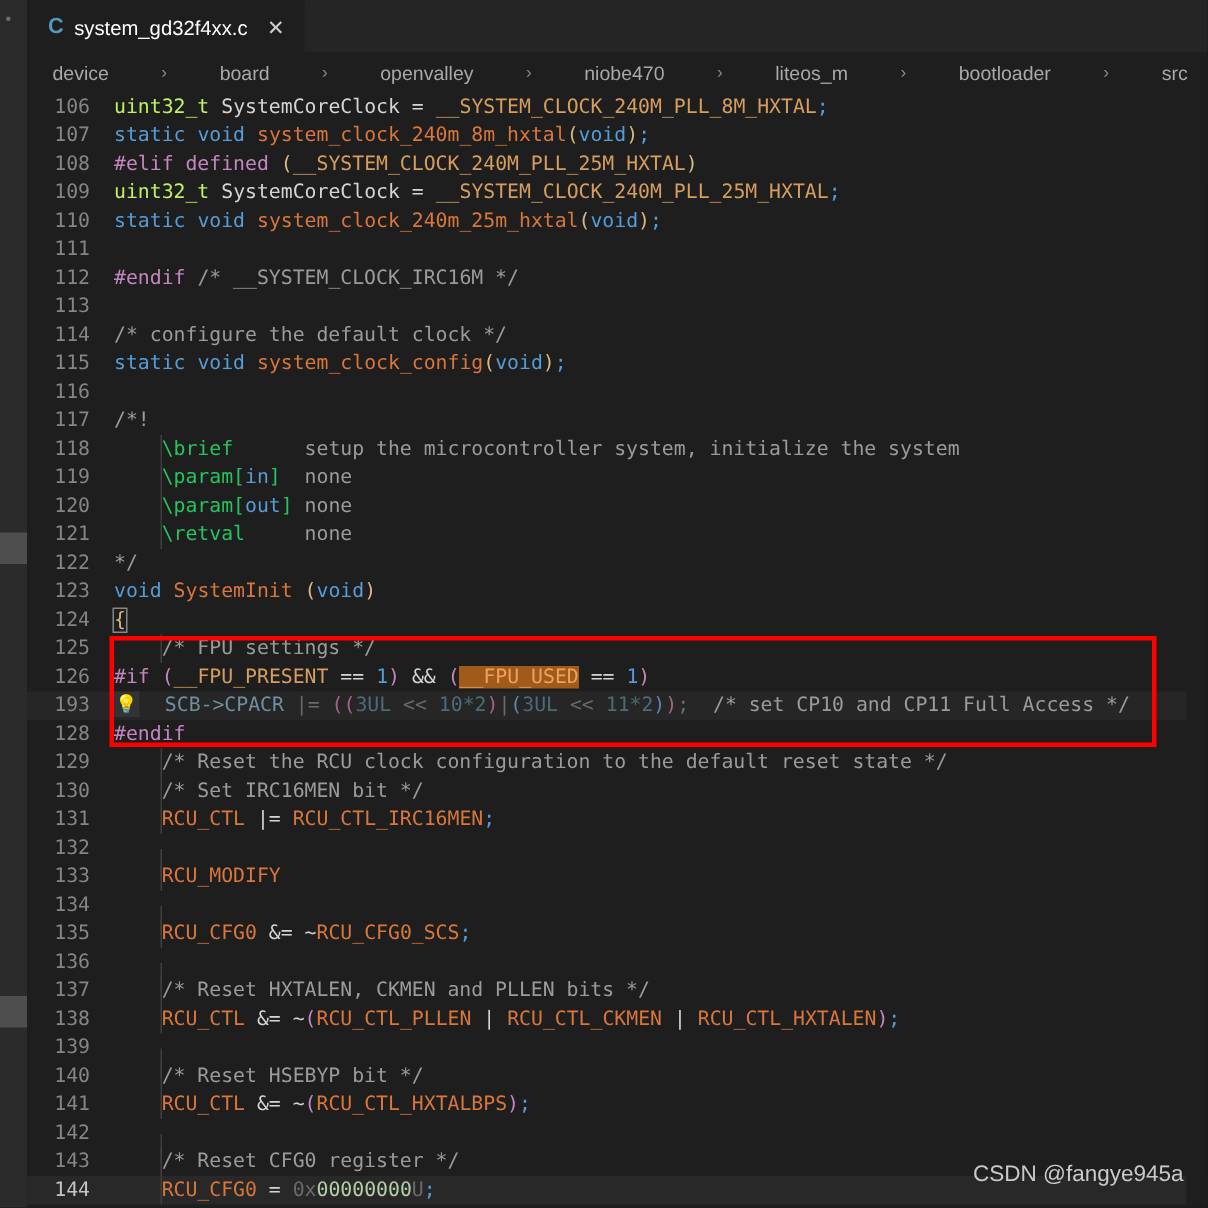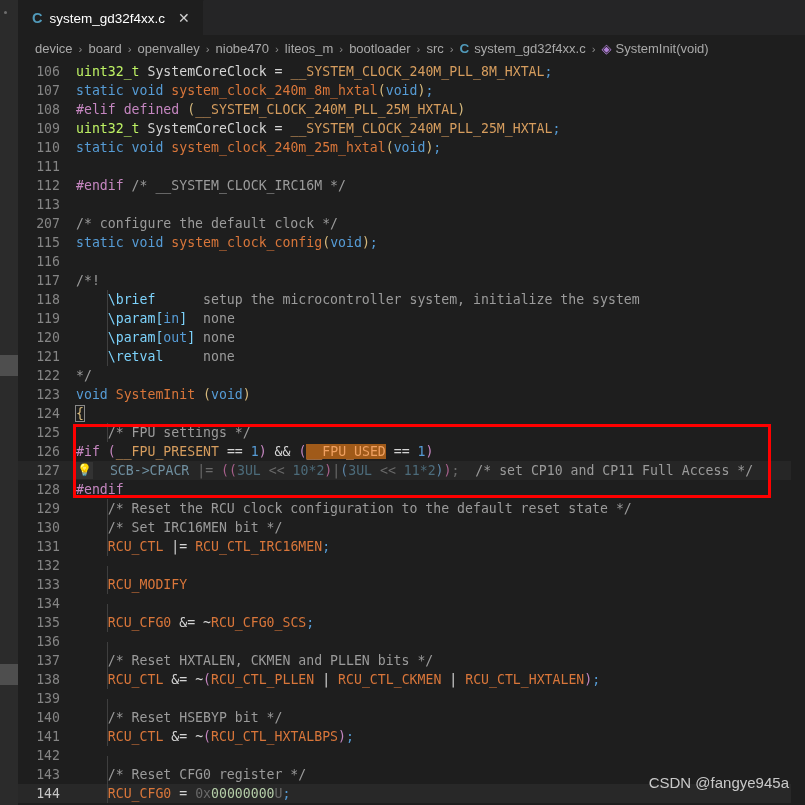--- a/index.html
+++ b/index.html
@@ -100,20 +100,21 @@
     background: #1e1e1e;
     display: flex;
     align-items: center;
     padding-left: 17px;
     color: #a9a9a9;
     font-family: "Liberation Sans", sans-serif;
     font-size: 13px;
     white-space: nowrap;
     overflow: hidden;
     z-index: 3;
+    gap: 29px;
   }
   .crumb { cursor: pointer; }
   .crumb-sep {
     margin: 0 6px;
     color: #8a8a8a;
     font-size: 11.5px;
   }
   .crumb-icon-c {
     color: #519aba;
     font-weight: 700;
@@ -180,21 +181,21 @@
   .type    { color: #bef264; }
   .cmt     { color: #9b9b9b; }
   .pp      { color: #c586c0; }
   .macro   { color: #d69d5e; }
   .ident   { color: #d4d4d4; }
   .num     { color: #b5cea8; }
   .paren1  { color: #d7ba7d; }
   .paren2  { color: #c586c0; }
   .paren3  { color: #569cd6; }
   .op      { color: #d4d4d4; }
-  .doctag  { color: #7dd3fc; }
+  .doctag  { color: #22c55e; }
   .docparam{ color: #569cd6; }
   .reg     { color: #d9763a; }
   .semi    { color: #569cd6; }
   .dimline { color: #6a6a6a; }
   .dim-ident { color: #6f8fa0; }
   .dim-num { color: #4c6b7a; }
   .dim-paren-a { color: #a8608c; }
   .dim-paren-b { color: #5d86a8; }
   .sel-hl {
     background: #a05a19;
@@ -338,21 +339,21 @@
         <span class="ln">112</span>
         <span class="code"><span class="pp">#endif</span> <span class="cmt">/* __SYSTEM_CLOCK_IRC16M */</span></span>
       </div>
 
       <div class="row">
         <span class="ln">113</span>
         <span class="code"></span>
       </div>
 
       <div class="row">
-        <span class="ln">207</span>
+        <span class="ln">114</span>
         <span class="code"><span class="cmt">/* configure the default clock */</span></span>
       </div>
 
       <div class="row">
         <span class="ln">115</span>
         <span class="code"><span class="kw">static</span> <span class="kw">void</span> <span class="reg">system_clock_config</span><span class="paren1">(</span><span class="kw">void</span><span class="paren1">)</span><span class="semi">;</span></span>
       </div>
 
       <div class="row">
         <span class="ln">116</span>
@@ -403,21 +404,21 @@
         <span class="ln">125</span>
         <span class="code"><span class="guide" style="left:31px"></span><span class="cmt">    /* FPU settings */</span></span>
       </div>
 
       <div class="row">
         <span class="ln">126</span>
         <span class="code"><span class="pp">#if</span> <span class="paren2">(</span><span class="macro">__FPU_PRESENT</span> <span class="op">==</span> <span class="paren3">1</span><span class="paren2">)</span> <span class="op">&amp;&amp;</span> <span class="paren2">(</span><span class="sel-hl">__FPU_USED</span> <span class="op">==</span> <span class="paren3">1</span><span class="paren2">)</span></span>
       </div>
 
       <div class="row dim">
-        <span class="ln">127</span>
+        <span class="ln">193</span>
         <span class="code"><span class="bulb">💡</span><span class="dim-ident">  SCB-&gt;CPACR </span><span class="dimline">|= </span><span class="dim-paren-a">((</span><span class="dim-num">3UL</span> <span class="dimline">&lt;&lt;</span> <span class="dim-num">10*2</span><span class="dim-paren-a">)</span><span class="dimline">|</span><span class="dim-paren-b">(</span><span class="dim-num">3UL</span> <span class="dimline">&lt;&lt;</span> <span class="dim-num">11*2</span><span class="dim-paren-b">)</span><span class="dim-paren-a">)</span><span class="dimline">;  </span><span class="cmt">/* set CP10 and CP11 Full Access */</span></span>
       </div>
 
       <div class="row">
         <span class="ln">128</span>
         <span class="code"><span class="pp">#endif</span></span>
       </div>
 
       <div class="row">
         <span class="ln">129</span>

